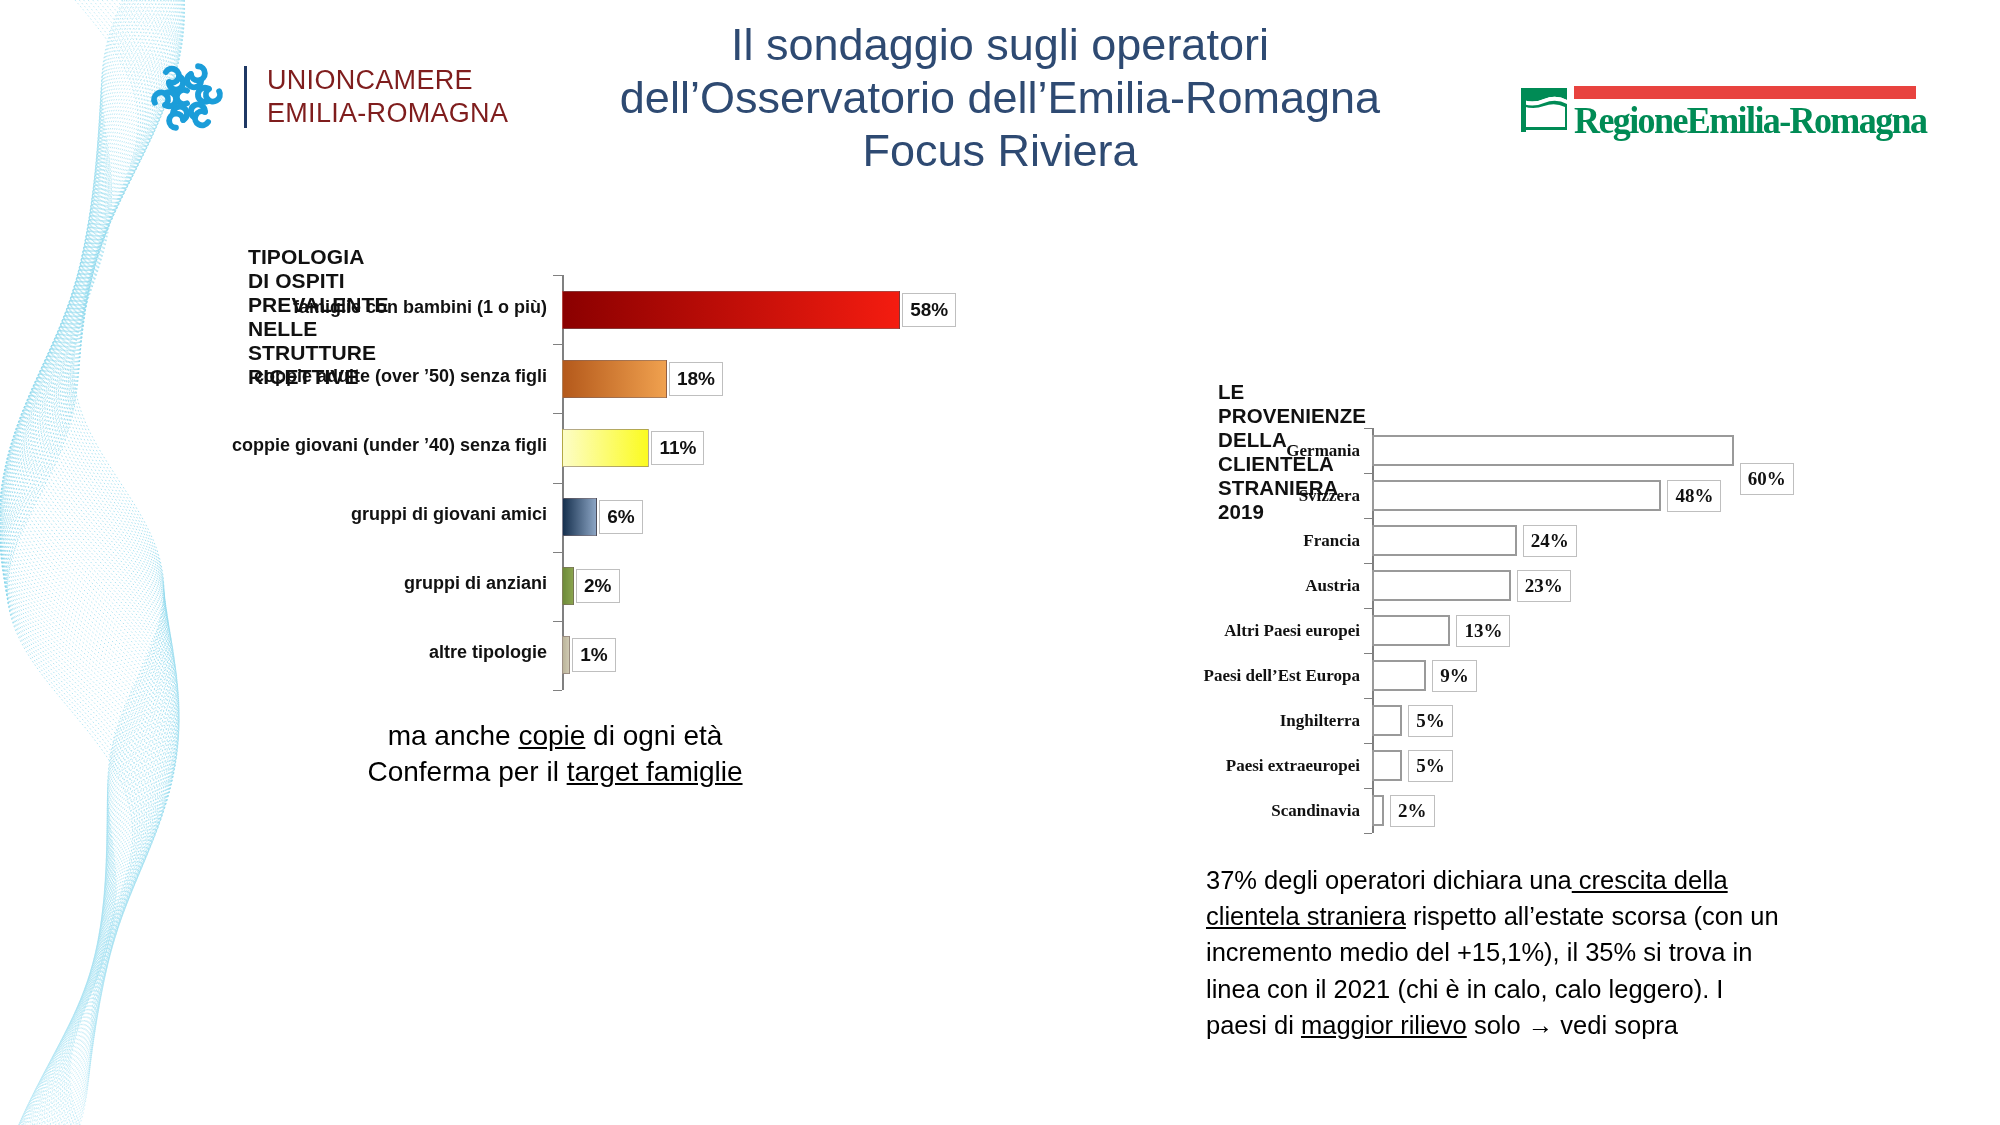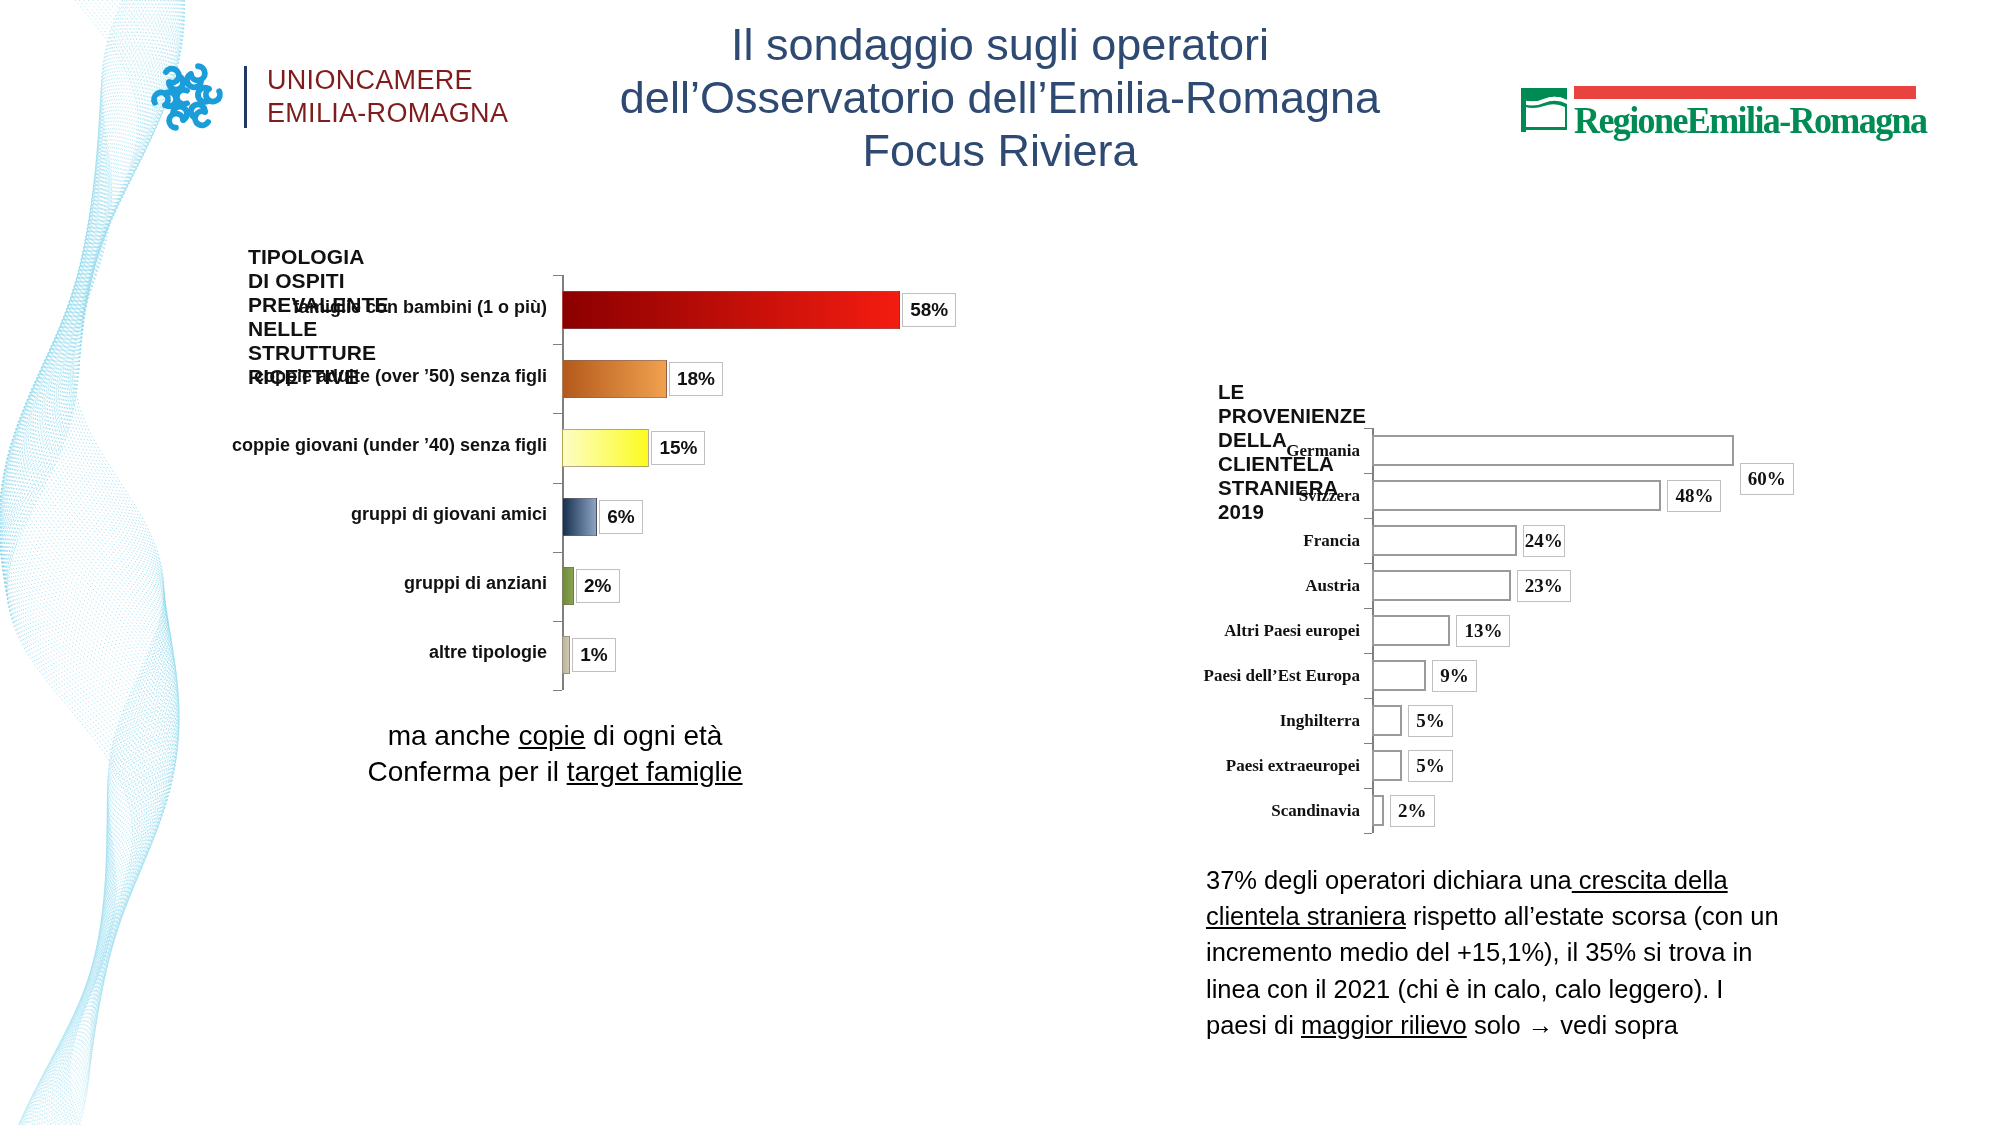--- a/index.html
+++ b/index.html
@@ -228,21 +228,21 @@
       <div class="cat-label" style="left:142px;top:296.5833333333333px;width:405px;">famiglie con bambini (1 o più)</div>
       <div class="bar" style="left:562px;top:290.5833333333333px;width:338.14px;height:38px;background:linear-gradient(to right,#8b0000,#f41c10);border:1px solid rgba(120,100,100,.55);box-sizing:border-box;"></div>
       <div class="value-box" style="left:902.14px;top:292.5833333333333px;height:34px;min-width:44px;padding:0 7px;">58%</div>
       <div class="tick" style="left:553px;top:344.1666666666667px;width:9px;"></div>
       <div class="cat-label" style="left:142px;top:365.75px;width:405px;">coppie adulte (over ’50) senza figli</div>
       <div class="bar" style="left:562px;top:359.75px;width:104.94px;height:38px;background:linear-gradient(to right,#b4591b,#f0a14f);border:1px solid rgba(120,100,100,.55);box-sizing:border-box;"></div>
       <div class="value-box" style="left:668.94px;top:361.75px;height:34px;min-width:44px;padding:0 7px;">18%</div>
       <div class="tick" style="left:553px;top:413.33333333333337px;width:9px;"></div>
       <div class="cat-label" style="left:142px;top:434.9166666666667px;width:405px;">coppie giovani (under ’40) senza figli</div>
       <div class="bar" style="left:562px;top:428.9166666666667px;width:87.45px;height:38px;background:linear-gradient(to right,#fdfdc6,#fbfb20);border:1px solid rgba(120,100,100,.55);box-sizing:border-box;"></div>
-      <div class="value-box" style="left:651.45px;top:430.9166666666667px;height:34px;min-width:44px;padding:0 7px;">15%</div>
+      <div class="value-box" style="left:651.45px;top:430.9166666666667px;height:34px;min-width:44px;padding:0 7px;">11%</div>
       <div class="tick" style="left:553px;top:482.5px;width:9px;"></div>
       <div class="cat-label" style="left:142px;top:504.08333333333337px;width:405px;">gruppi di giovani amici</div>
       <div class="bar" style="left:562px;top:498.08333333333337px;width:34.980000000000004px;height:38px;background:linear-gradient(to right,#16304e,#8ba4c3);border:1px solid rgba(120,100,100,.55);box-sizing:border-box;"></div>
       <div class="value-box" style="left:598.98px;top:500.08333333333337px;height:34px;min-width:44px;padding:0 7px;">6%</div>
       <div class="tick" style="left:553px;top:551.6666666666667px;width:9px;"></div>
       <div class="cat-label" style="left:142px;top:573.2500000000001px;width:405px;">gruppi di anziani</div>
       <div class="bar" style="left:562px;top:567.2500000000001px;width:11.66px;height:38px;background:linear-gradient(to right,#6e8b3a,#8aa44f);border:1px solid rgba(120,100,100,.55);box-sizing:border-box;"></div>
       <div class="value-box" style="left:575.66px;top:569.2500000000001px;height:34px;min-width:44px;padding:0 7px;">2%</div>
       <div class="tick" style="left:553px;top:620.8333333333334px;width:9px;"></div>
       <div class="cat-label" style="left:142px;top:642.4166666666667px;width:405px;">altre tipologie</div>
@@ -274,21 +274,21 @@
       <div class="cat-label" style="left:1122px;top:475.5px;width:238px;height:40px;display:flex;align-items:center;justify-content:flex-end;text-align:right;">
         <span style="font-weight:700;">Svizzera</span>
       </div>
       <div class="bar" style="left:1372px;top:480px;width:289.44px;height:31px;"></div>
       <div class="value-box" style="left:1667.44px;top:479.5px;height:32px;min-width:42px;padding:0 7px;">48%</div>
       <div class="tick" style="left:1364px;top:518px;width:8px;"></div>
       <div class="cat-label" style="left:1122px;top:520.5px;width:238px;height:40px;display:flex;align-items:center;justify-content:flex-end;text-align:right;">
         <span style="font-weight:700;">Francia</span>
       </div>
       <div class="bar" style="left:1372px;top:525px;width:144.72px;height:31px;"></div>
-      <div class="value-box" style="left:1522.72px;top:524.5px;height:32px;min-width:42px;padding:0 1px;">24%</div>
+      <div class="value-box" style="left:1522.72px;top:524.5px;height:32px;min-width:42px;padding:0 7px;">24%</div>
       <div class="tick" style="left:1364px;top:563px;width:8px;"></div>
       <div class="cat-label" style="left:1122px;top:565.5px;width:238px;height:40px;display:flex;align-items:center;justify-content:flex-end;text-align:right;">
         <span style="font-weight:700;">Austria</span>
       </div>
       <div class="bar" style="left:1372px;top:570px;width:138.69px;height:31px;"></div>
       <div class="value-box" style="left:1516.69px;top:569.5px;height:32px;min-width:42px;padding:0 7px;">23%</div>
       <div class="tick" style="left:1364px;top:608px;width:8px;"></div>
       <div class="cat-label" style="left:1122px;top:610.5px;width:238px;height:40px;display:flex;align-items:center;justify-content:flex-end;text-align:right;">
         <span style="font-weight:700;">Altri Paesi europei</span>
       </div>

